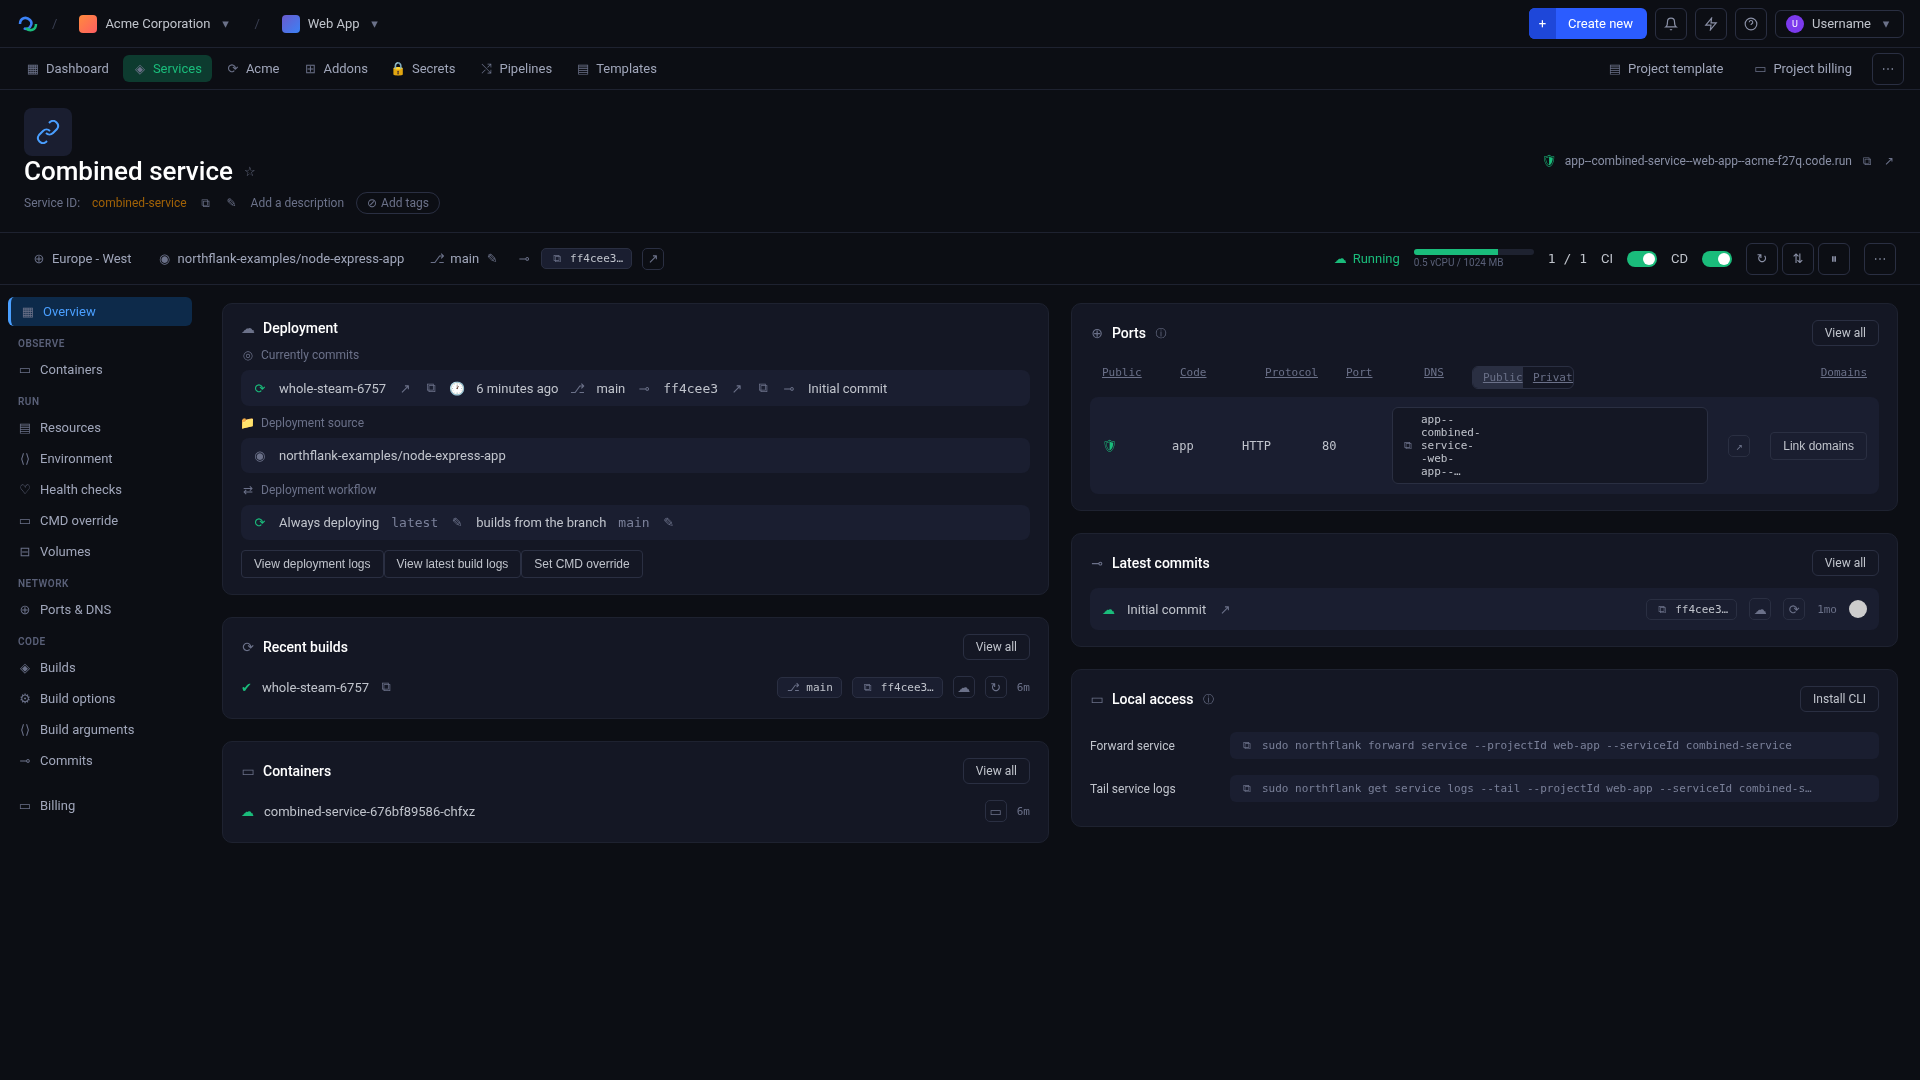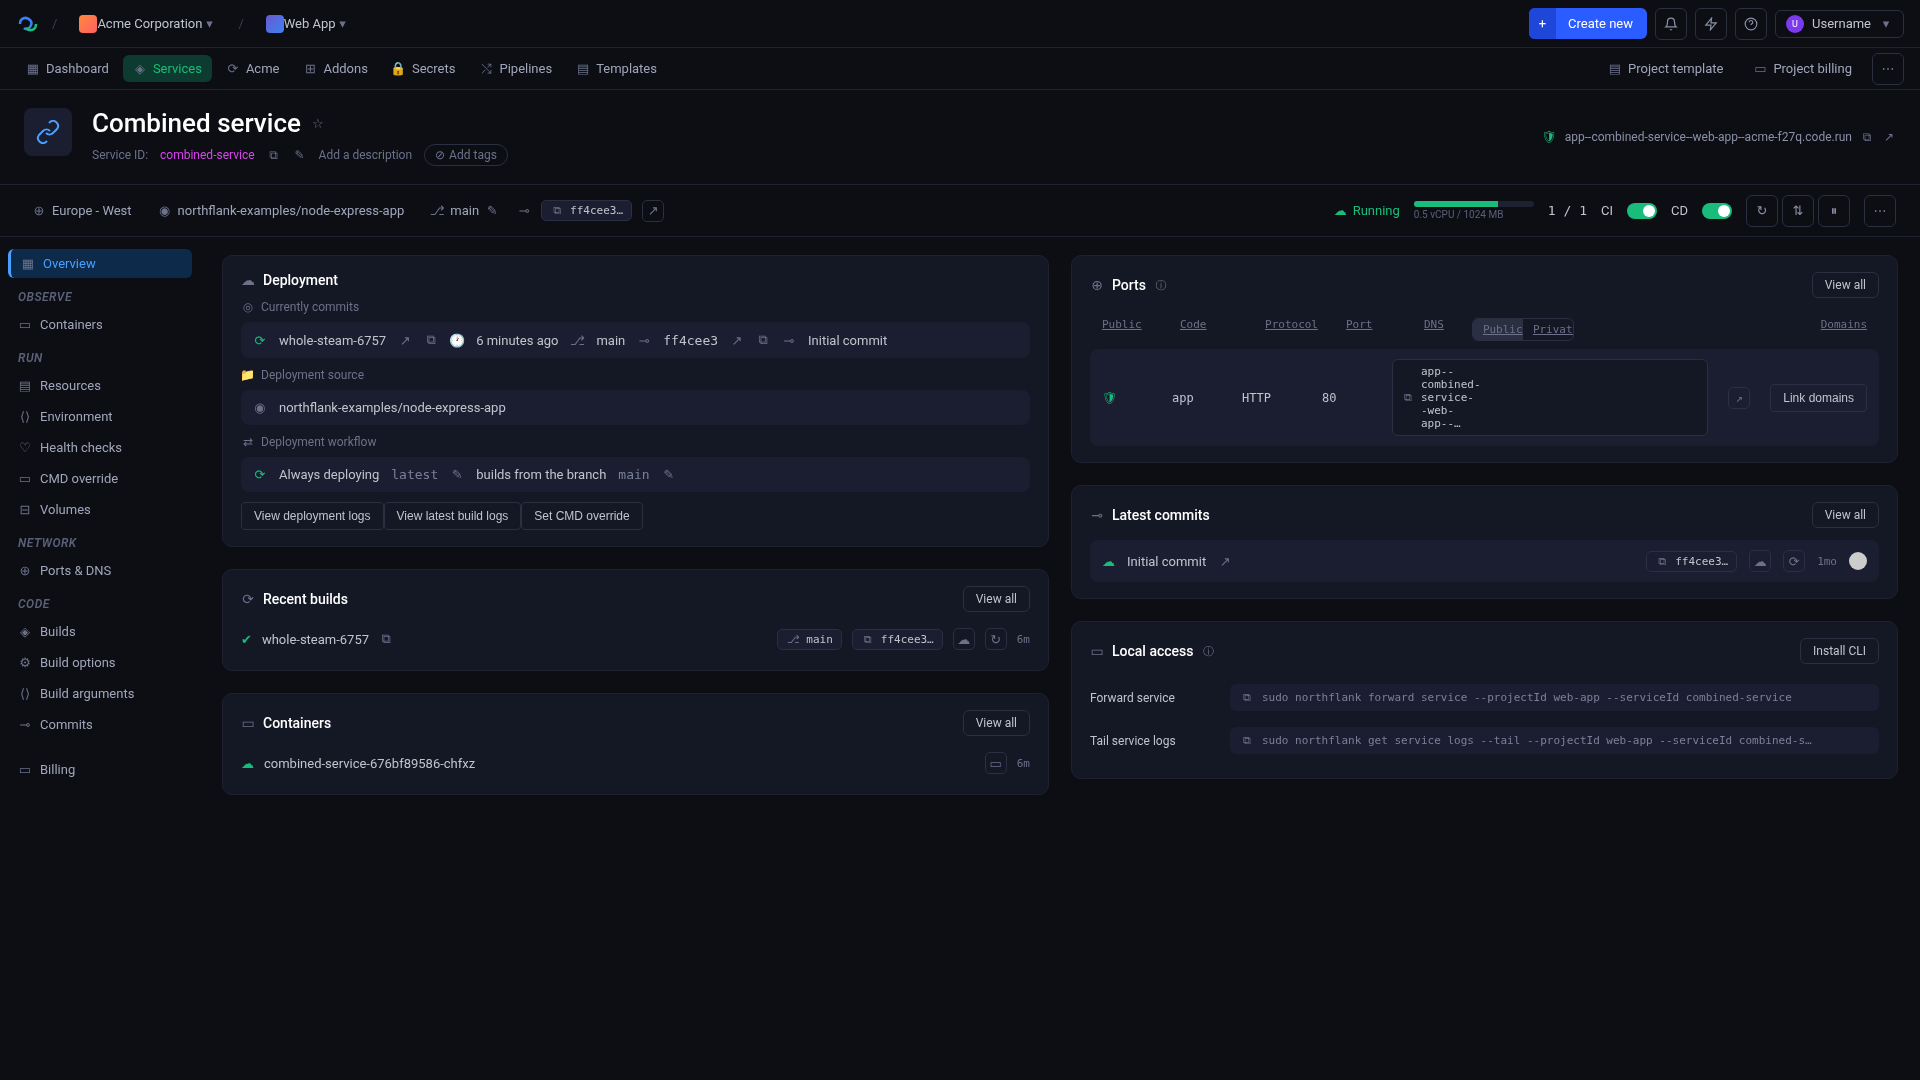--- a/index.html
+++ b/index.html
@@ -16,21 +16,21 @@
   height: 48px;
   display: flex;
   align-items: center;
   padding: 0 16px;
   border-bottom: 1px solid #1e2230;
   gap: 12px;
 }
 .logo { width: 24px; height: 24px; display: flex; align-items: center; }
 .sep { color: #3a3f52; }
 .org-pill, .app-pill {
-  display: flex; align-items: center; gap: 0;
+  display: flex; align-items: center; gap: 8px;
   padding: 4px 10px; border-radius: 6px;
   cursor: pointer;
 }
 .org-icon { width: 18px; height: 18px; border-radius: 4px; background: linear-gradient(135deg,#ff8a3d,#ff5e62); }
 .app-icon { width: 18px; height: 18px; border-radius: 4px; background: linear-gradient(135deg,#6a5acd,#3b82f6); }
 .topbar-right { margin-left: auto; display: flex; align-items: center; gap: 8px; }
 .btn-primary {
   display: flex; align-items: center; gap: 6px;
   background: #2b5cff; color: #fff;
   border-radius: 6px; overflow: hidden;
@@ -56,21 +56,21 @@
   display: flex; align-items: center; gap: 6px;
   padding: 6px 10px; border-radius: 6px; color: #a0a6ba; cursor: pointer;
 }
 .subnav-item.active { background: #0d3b2f; color: #1abc7b; }
 .subnav-right { margin-left: auto; display: flex; gap: 10px; align-items: center; }
 
 .header {
   padding: 18px 24px; border-bottom: 1px solid #1e2230;
   display: flex; justify-content: space-between;
 }
-.header-left { display: flex; gap: 20px; }
+.header-left { display: flex; gap: 0; flex-direction: column; }
 .svc-icon {
   width: 48px; height: 48px; border-radius: 8px; background: #1a1e30;
   display: flex; align-items: center; justify-content: center; font-size: 22px;
 }
 .title-row { display: flex; align-items: center; gap: 10px; }
 .title { font-size: 26px; color: #fff; font-weight: 500; }
 .meta-row { display: flex; align-items: center; gap: 12px; margin-top: 6px; color: #6b7189; font-size: 12px; }
 .tag-add { border: 1px solid #2a2f42; padding: 3px 10px; border-radius: 12px; display: flex; gap: 4px; }
 .header-right { display: flex; align-items: center; gap: 8px; color: #8a90a6; font-size: 12px; }
 .shield { color: #1abc7b; }
@@ -90,21 +90,21 @@
 .toggle { width: 30px; height: 16px; background: #1abc7b; border-radius: 10px; position: relative; }
 .toggle::after { content: ''; position: absolute; right: 2px; top: 2px; width: 12px; height: 12px; background: #fff; border-radius: 50%; }
 
 .main { display: flex; height: calc(100% - 48px - 42px - 82px - 52px); }
 .sidebar { width: 200px; padding: 12px 8px; display: flex; flex-direction: column; gap: 2px; }
 .side-item {
   display: flex; align-items: center; gap: 8px; padding: 7px 10px;
   border-radius: 6px; color: #a0a6ba; cursor: pointer; font-size: 13px;
 }
 .side-item.active { background: #0d2a4a; color: #4a9fff; border-left: 3px solid #4a9fff; }
-.side-head { padding: 10px 10px 4px; font-size: 12px; font-weight: 600; color: #5a6078; text-transform: uppercase; letter-spacing: 0.5px; font-style: italic; }
+.side-head { padding: 10px 10px 4px; font-size: 10px; font-weight: 600; color: #5a6078; text-transform: uppercase; letter-spacing: 0.5px; }
 
 .content { flex: 1; padding: 18px 22px; display: flex; gap: 22px; overflow: auto; }
 .col { flex: 1; display: flex; flex-direction: column; gap: 22px; }
 .card {
   background: #141724; border: 1px solid #1e2230; border-radius: 10px;
   padding: 16px 18px;
 }
 .card-head { display: flex; align-items: center; justify-content: space-between; margin-bottom: 12px; }
 .card-title { display: flex; align-items: center; gap: 8px; color: #fff; font-size: 14px; font-weight: 500; }
 .sub-label { color: #6b7189; font-size: 12px; margin-bottom: 8px; display: flex; gap: 6px; align-items: center; }
@@ -244,21 +244,21 @@
           <path d="M10 13a5 5 0 0 0 7 0l4-4a5 5 0 0 0-7-7l-1 1M14 11a5 5 0 0 0-7 0l-4 4a5 5 0 0 0 7 7l1-1"></path>
         </svg>
     </div>
     <div>
       <div class="title-row">
         <span class="title">Combined service</span>
         <span class="icon">☆</span>
       </div>
       <div class="meta-row">
         <span>Service ID:</span>
-        <span style="color:#d946ef">combined-service</span>
+        <span style="color:#a16207">combined-service</span>
         <span class="icon">⧉</span>
         <span class="icon">✎</span>
         <span>Add a description</span>
         <span class="tag-add">
             <span>⊘</span>
             <span>Add tags</span>
           </span>
       </div>
     </div>
   </div>

